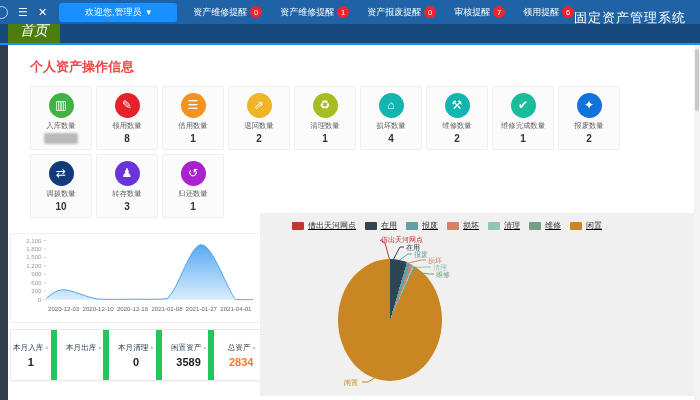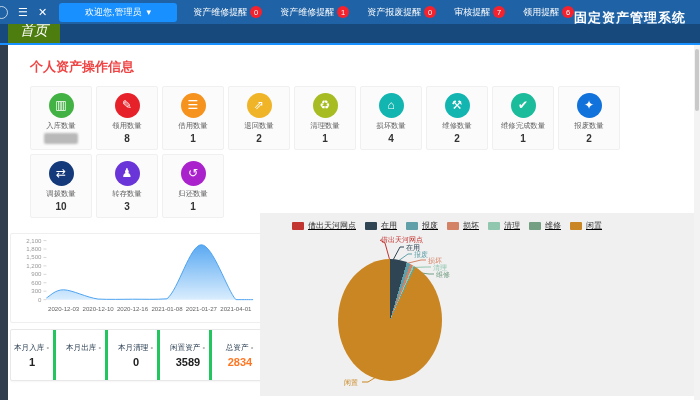--- a/index.html
+++ b/index.html
@@ -8,21 +8,21 @@
   .header{height:24px;background:#1f62a6;display:flex;align-items:center;color:#fff;position:relative;}
   .hicon{color:#fff;font-size:11px;margin-left:10px;cursor:pointer;}
   .logo-dot{width:11px;height:11px;border:1px solid rgba(255,255,255,.7);border-radius:50%;margin-left:-5px;}
   .welcome-btn{background:#1890ff;color:#fff;border:none;border-radius:3px;font-size:9px;
     padding:3px 26px;margin-left:12px;display:flex;align-items:center;gap:5px;cursor:pointer;}
   .hnav{display:flex;align-items:center;margin-left:16px;gap:18px;}
   .hnav-item{display:flex;align-items:center;font-size:9px;cursor:pointer;gap:3px;}
   .badge{background:#f5222d;color:#fff;width:12px;height:12px;border-radius:50%;font-size:7.5px;
     display:flex;align-items:center;justify-content:center;}
   .app-title{position:absolute;right:14px;top:0;height:36px;display:flex;align-items:center;
-    font-size:13px;font-weight:bold;letter-spacing:1px;}
+    font-size:13px;font-weight:normal;letter-spacing:1px;}
   
   .tabrow{height:19px;background:#17497c;display:flex;align-items:flex-end;padding-left:8px;
     border-bottom:2px solid #1890ff;}
   .tab{background:#4d7c0f;color:#fff;font-size:14px;padding:3px 12px;cursor:pointer;font-style:italic;}
   
   .main{position:absolute;top:45px;left:0;right:0;bottom:0;display:flex;}
   .sidestrip{width:8px;background:#2f3d4c;}
   .content{flex:1;position:relative;background:#fff;overflow:hidden;}
   .section-title{font-size:13px;font-weight:bold;color:#ef4444;margin:13px 0 10px 22px;}
   
@@ -34,21 +34,21 @@
   .clabel{font-size:8px;color:#666;white-space:nowrap;transform:scale(.92);}
   .cvalue{font-size:10px;font-weight:bold;color:#333;min-height:11px;}
   .censored{display:inline-block;width:34px;height:8px;background:#b9b9b9;border-radius:2px;filter:blur(1px);}
   
   .chart-card{position:absolute;left:2px;top:188px;width:250px;height:88px;background:#fff;
     border:1px solid #efefef;border-radius:2px;}
   .stats-card{position:absolute;left:2px;top:284px;width:250px;height:50px;background:#fff;
     border:1px solid #e8e8e8;border-radius:2px;box-shadow:0 1px 2px rgba(0,0,0,.04);
     display:flex;align-items:stretch;}
   .stat{flex:1;display:flex;flex-direction:column;align-items:center;justify-content:center;gap:3px;}
-  .stat + .stat{border-left:3px solid #22c55e;padding-left:7px;}
+  .stat + .stat{border-left:6px solid #22c55e;padding-left:7px;}
   .stat-label{font-size:8px;color:#2b3f52;white-space:nowrap;transform:scale(.95);}
   .stat-dot{color:#b5b5b5;}
   .stat-value{font-size:11px;font-weight:bold;color:#222;min-height:12px;}
   .stat.hl .stat-value{color:#ff7723;}
   
   .pie-panel{position:absolute;left:252px;top:168px;right:6px;bottom:4px;background:#f0f0f0;text-decoration:underline;}
   .legend{display:flex;align-items:center;gap:9px;padding:7px 0 0 32px;}
   .legend-item{display:flex;align-items:center;gap:4px;cursor:pointer;}
   .swatch{width:12px;height:8px;border-radius:1px;}
   .legend-label{font-size:8px;color:#333;white-space:nowrap;}

